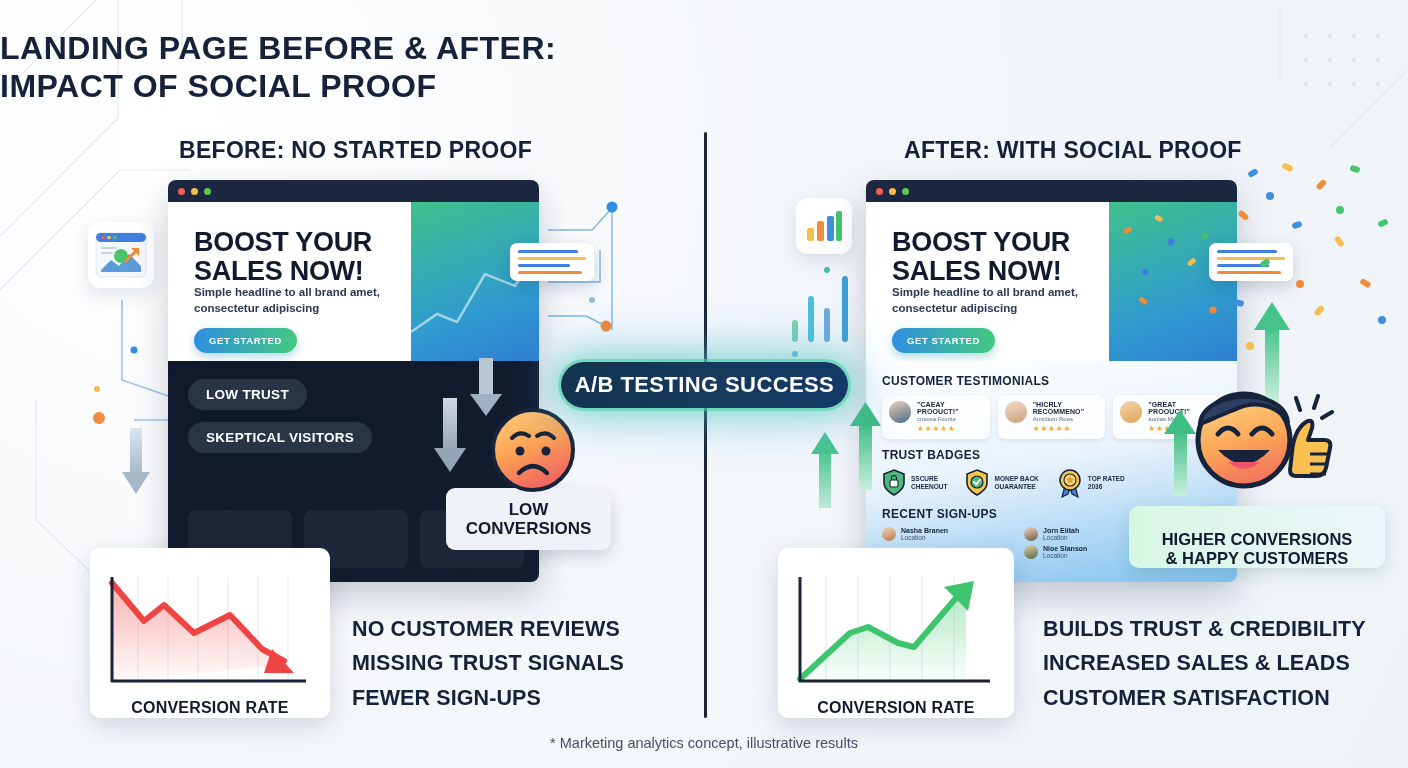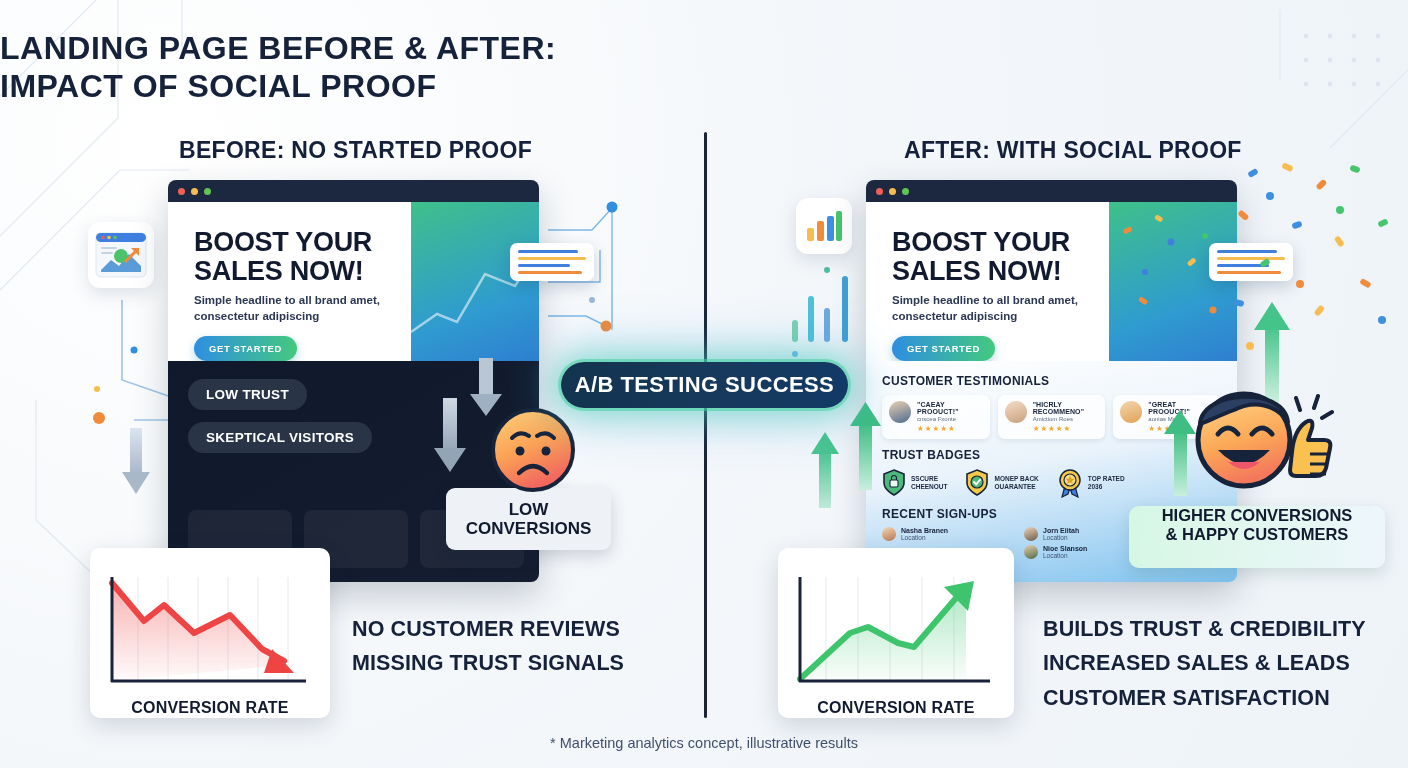--- a/index.html
+++ b/index.html
@@ -32,21 +32,21 @@
   .browser { position:absolute; border-radius:8px; overflow:hidden;
     box-shadow:0 14px 34px rgba(20,35,60,.22); }
   .browser .bar { height:22px; background:#1c2740; display:flex; align-items:center;
     padding-left:10px; gap:6px; }
   .browser .bar i { width:7px; height:7px; border-radius:50%; display:block; }
   .dot-r{background:#ef5f56;} .dot-y{background:#f5bd4f;} .dot-g{background:#61c454;}
   .hero { display:flex; background:#fff; position:relative; }
   .hero-left { padding:26px 0 18px 26px; flex:1; }
   .hero h2 { font-size:27px; font-weight:bold; color:#111a2e; line-height:1.06;
     letter-spacing:-.3px; }
-  .hero p { font-size:11.5px; color:#2b3753; margin-top:8px; line-height:1.35; font-weight:600;}
+  .hero p { font-size:11.5px; color:#2b3753; line-height:1.35; font-weight:600;}
   .cta { margin-top:12px; display:inline-block; padding:7px 15px; border-radius:20px;
     background:linear-gradient(90deg,#2f8fe0,#43c97f); color:#fff; font-size:9.5px;
     font-weight:bold; letter-spacing:.6px; box-shadow:0 4px 10px rgba(40,150,180,.35); }
   .hero-right { width:128px; background:linear-gradient(160deg,#3fc08a,#2f9bd0 65%,#2f7fd0);
     position:relative; }
 
   
   .dark-body { background:linear-gradient(150deg,#10192b,#141d30); padding:18px 20px 0 20px;
     position:relative; height:221px; }
   .pill { display:inline-block; background:#2a3447; color:#fff; font-size:13.5px;
@@ -93,21 +93,21 @@
     box-shadow:0 0 0 3px rgba(70,210,160,.55), 0 0 28px 8px rgba(70,210,170,.45),
                0 0 50px 16px rgba(60,160,230,.28); z-index:40; }
 
   
   .callout-low { position:absolute; left:446px; top:488px; width:165px; height:62px;
     background:#eef1f5; border-radius:9px; display:flex; align-items:center;
     justify-content:center; text-align:center; font-size:17px; font-weight:bold;
     color:#111a2e; line-height:1.12; box-shadow:0 6px 16px rgba(20,35,60,.18); z-index:30; }
   .callout-high { position:absolute; left:1129px; top:506px; width:256px; height:62px;
     background:linear-gradient(95deg,#d6f7e4,#eef6fb); border-radius:10px;
-    display:flex; align-items:flex-start; justify-content:center; text-align:center;
+    display:flex; align-items:flex-end; justify-content:center; text-align:center;
     font-size:16.5px; font-weight:bold; color:#111a2e; line-height:1.14;
     box-shadow:0 6px 16px rgba(30,90,70,.16); z-index:30; }
 
   
   .chart-card { position:absolute; background:#fff; border-radius:10px;
     box-shadow:0 8px 24px rgba(20,40,70,.16); padding:21px 12px 8px 12px; z-index:25; }
   .chart-card .cap { text-align:center; font-size:16px; font-weight:bold;
     color:#111a2e; letter-spacing:.2px; margin-top:2px; }
 
   
@@ -321,20 +321,21 @@
       <path d="M170 80 L192 104 L162 104 Z" fill="#ef4444"></path>
       <line x1="10" y1="8" x2="10" y2="113" stroke="#18233a" stroke-width="3"></line>
       <line x1="9" y1="112" x2="204" y2="112" stroke="#18233a" stroke-width="3"></line>
     </svg>
     <div class="cap">CONVERSION RATE</div>
   </div>
 
   <div class="bullets" style="left:352px;top:612px">
     <div>NO CUSTOMER REVIEWS</div>
     <div>MISSING TRUST SIGNALS</div>
+    <div>FEWER SIGN-UPS</div>
   </div>
 
   <div class="tile" style="left:796px;top:198px;width:56px;height:56px">
     <svg width="38" height="32" viewBox="0 0 38 32">
       <rect x="2" y="18" width="7" height="13" rx="2" fill="#f5bd4f"></rect>
       <rect x="12" y="11" width="7" height="20" rx="2" fill="#f08b3c"></rect>
       <rect x="22" y="6" width="7" height="25" rx="2" fill="#3f8fe0"></rect>
       <rect x="31" y="1" width="6" height="30" rx="2" fill="#46c46e"></rect>
     </svg>
   </div>

